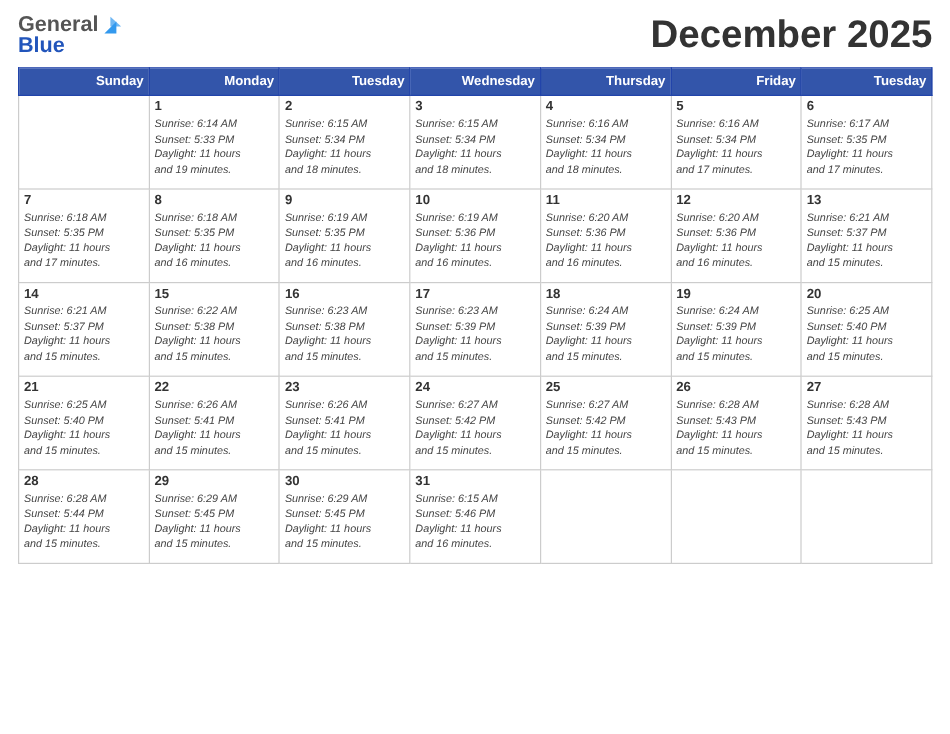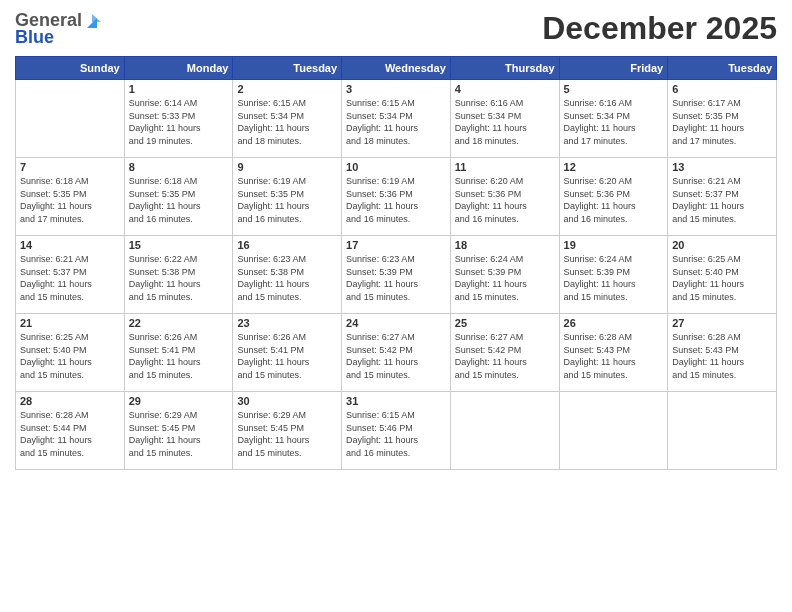--- a/index.html
+++ b/index.html
@@ -65,20 +65,21 @@
     .day-num {
       font-weight: bold;
       font-size: 11px;
       color: #333;
       margin-bottom: 2px;
     }
     .day-info {
       font-size: 9px;
       color: #444;
       line-height: 1.4;
+      font-style: italic;
     }
     .empty-cell {
       background: #f9f9f9;
     }
     .row-alt td {
       background: #f5f7ff;
     }
   </style>
 </head>
 <body>

